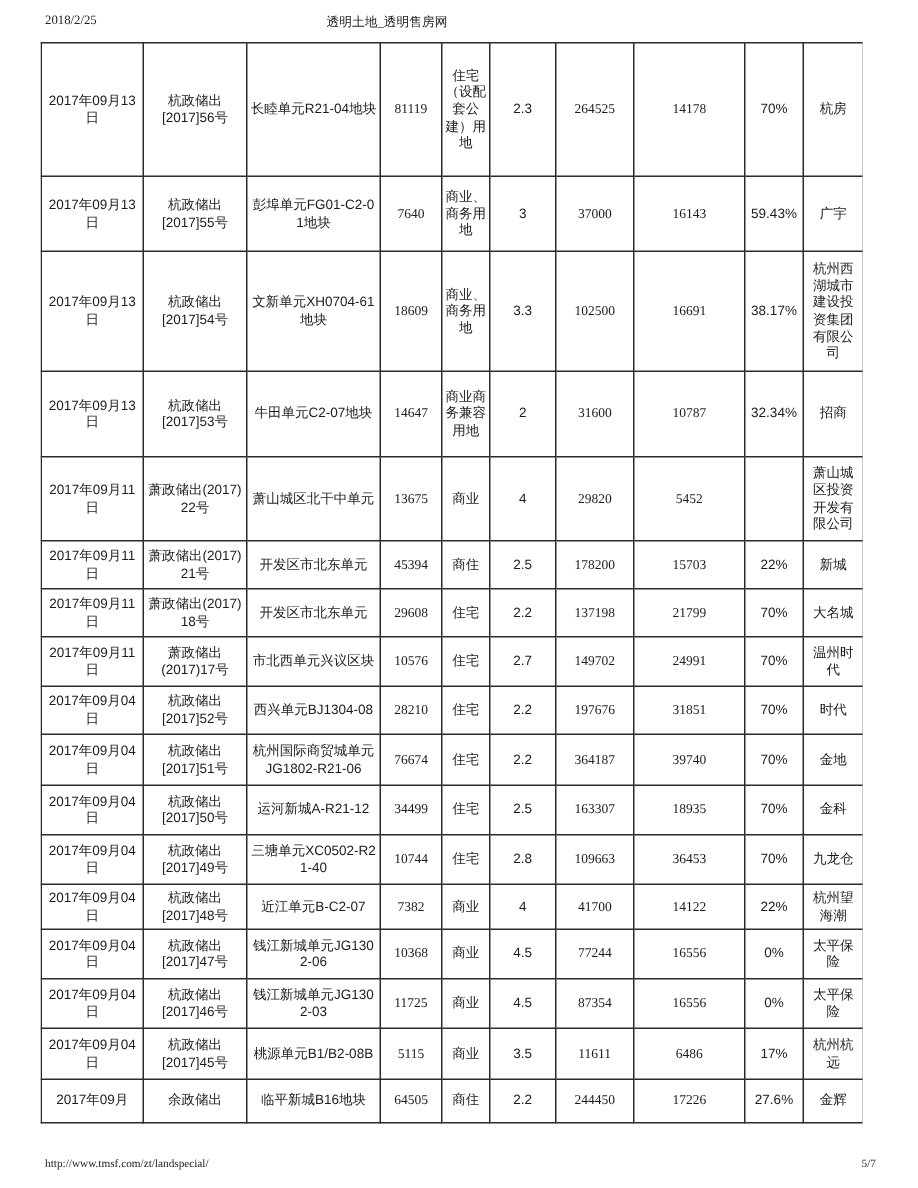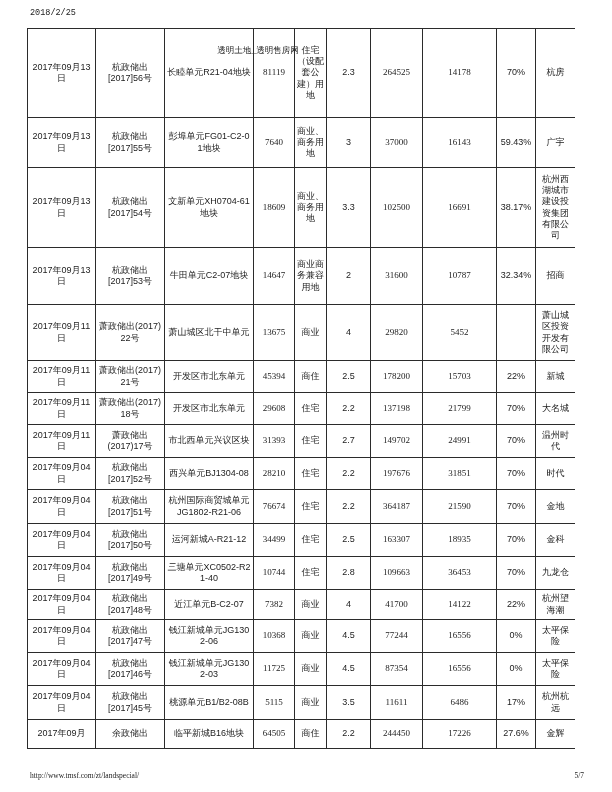--- a/index.html
+++ b/index.html
@@ -7,28 +7,28 @@
   body {
     position:relative;
     width:612px; height:792px;
     background:#ffffff;
     font-family:"Liberation Sans", sans-serif;
     color:#1c1c1c;
     overflow:hidden;
   }
   .print-header-left {
     position:absolute; top:8px; left:30px;
-    font-family:Liberation Mono, monospace;
+    font-family:Liberation Serif, serif;
     font-size:8.5px; color:#222;
   }
   .print-header-center {
     position:absolute; top:9px; left:0; width:516px;
     text-align:center;
-    font-family:Liberation Mono, monospace;
-    font-size:8.5px; color:#222;margin-top:36px;
+    font-family:Liberation Serif, serif;
+    font-size:8.5px; color:#222;
   }
   .table-wrap {
     position:absolute; top:28px; left:27px;
     width:548px; height:740px;
     overflow:hidden;
   }
   table.land-table {
     width:548px;
     border-collapse:collapse;
     table-layout:fixed;
@@ -186,21 +186,21 @@
           <td class="c-far">2.2</td>
           <td class="c-total">137198</td>
           <td class="c-unit">21799</td>
           <td class="c-pct">70%</td>
           <td class="c-buyer">大名城</td>
         </tr>
         <tr>
           <td class="c-date">2017年09月11日</td>
           <td class="c-doc">萧政储出(2017)17号</td>
           <td class="c-name">市北西单元兴议区块</td>
-          <td class="c-area">31393</td>
+          <td class="c-area">10576</td>
           <td class="c-use">住宅</td>
           <td class="c-far">2.7</td>
           <td class="c-total">149702</td>
           <td class="c-unit">24991</td>
           <td class="c-pct">70%</td>
           <td class="c-buyer">温州时代</td>
         </tr>
         <tr>
           <td class="c-date">2017年09月04日</td>
           <td class="c-doc">杭政储出[2017]52号</td>
@@ -214,21 +214,21 @@
           <td class="c-buyer">时代</td>
         </tr>
         <tr>
           <td class="c-date">2017年09月04日</td>
           <td class="c-doc">杭政储出[2017]51号</td>
           <td class="c-name">杭州国际商贸城单元JG1802-R21-06</td>
           <td class="c-area">76674</td>
           <td class="c-use">住宅</td>
           <td class="c-far">2.2</td>
           <td class="c-total">364187</td>
-          <td class="c-unit">21590</td>
+          <td class="c-unit">39740</td>
           <td class="c-pct">70%</td>
           <td class="c-buyer">金地</td>
         </tr>
         <tr>
           <td class="c-date">2017年09月04日</td>
           <td class="c-doc">杭政储出[2017]50号</td>
           <td class="c-name">运河新城A-R21-12</td>
           <td class="c-area">34499</td>
           <td class="c-use">住宅</td>
           <td class="c-far">2.5</td>

